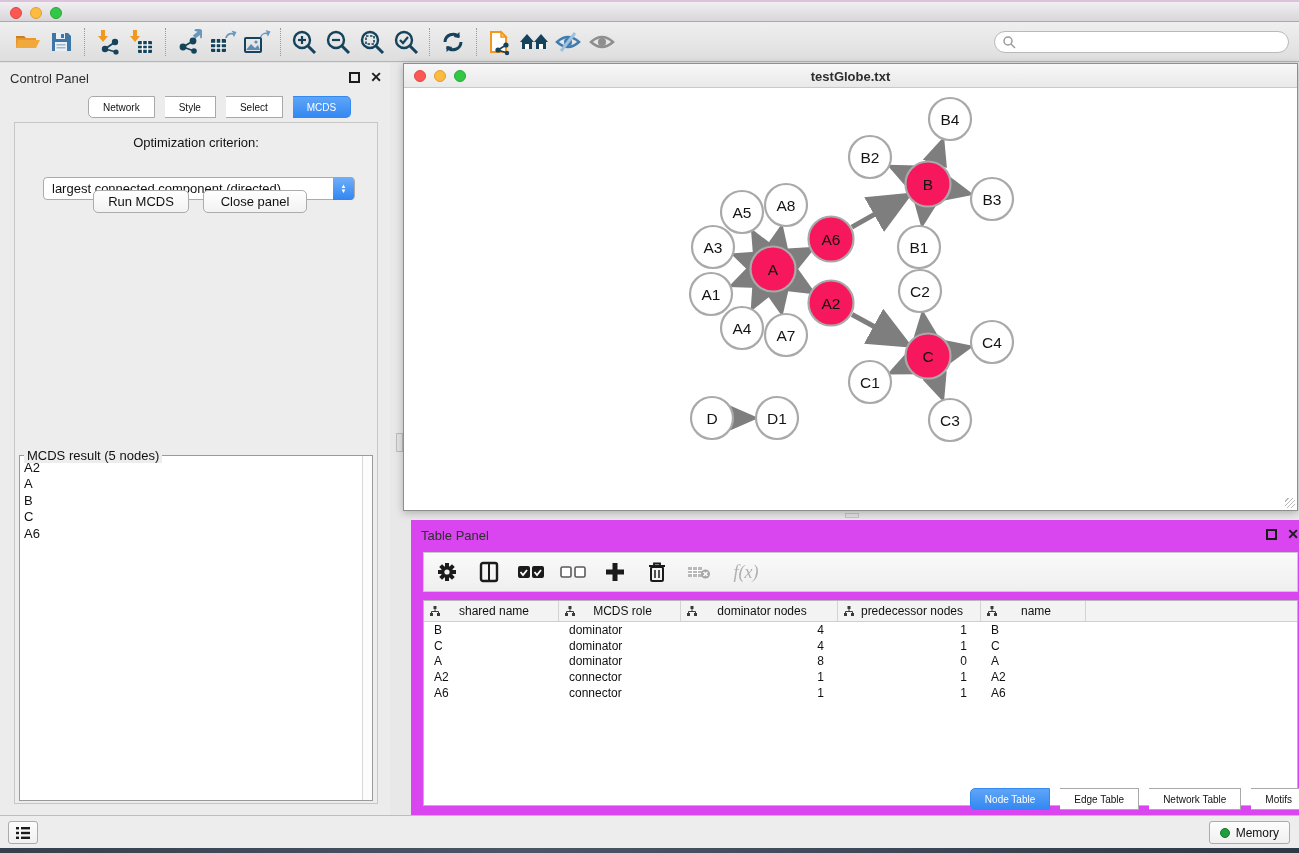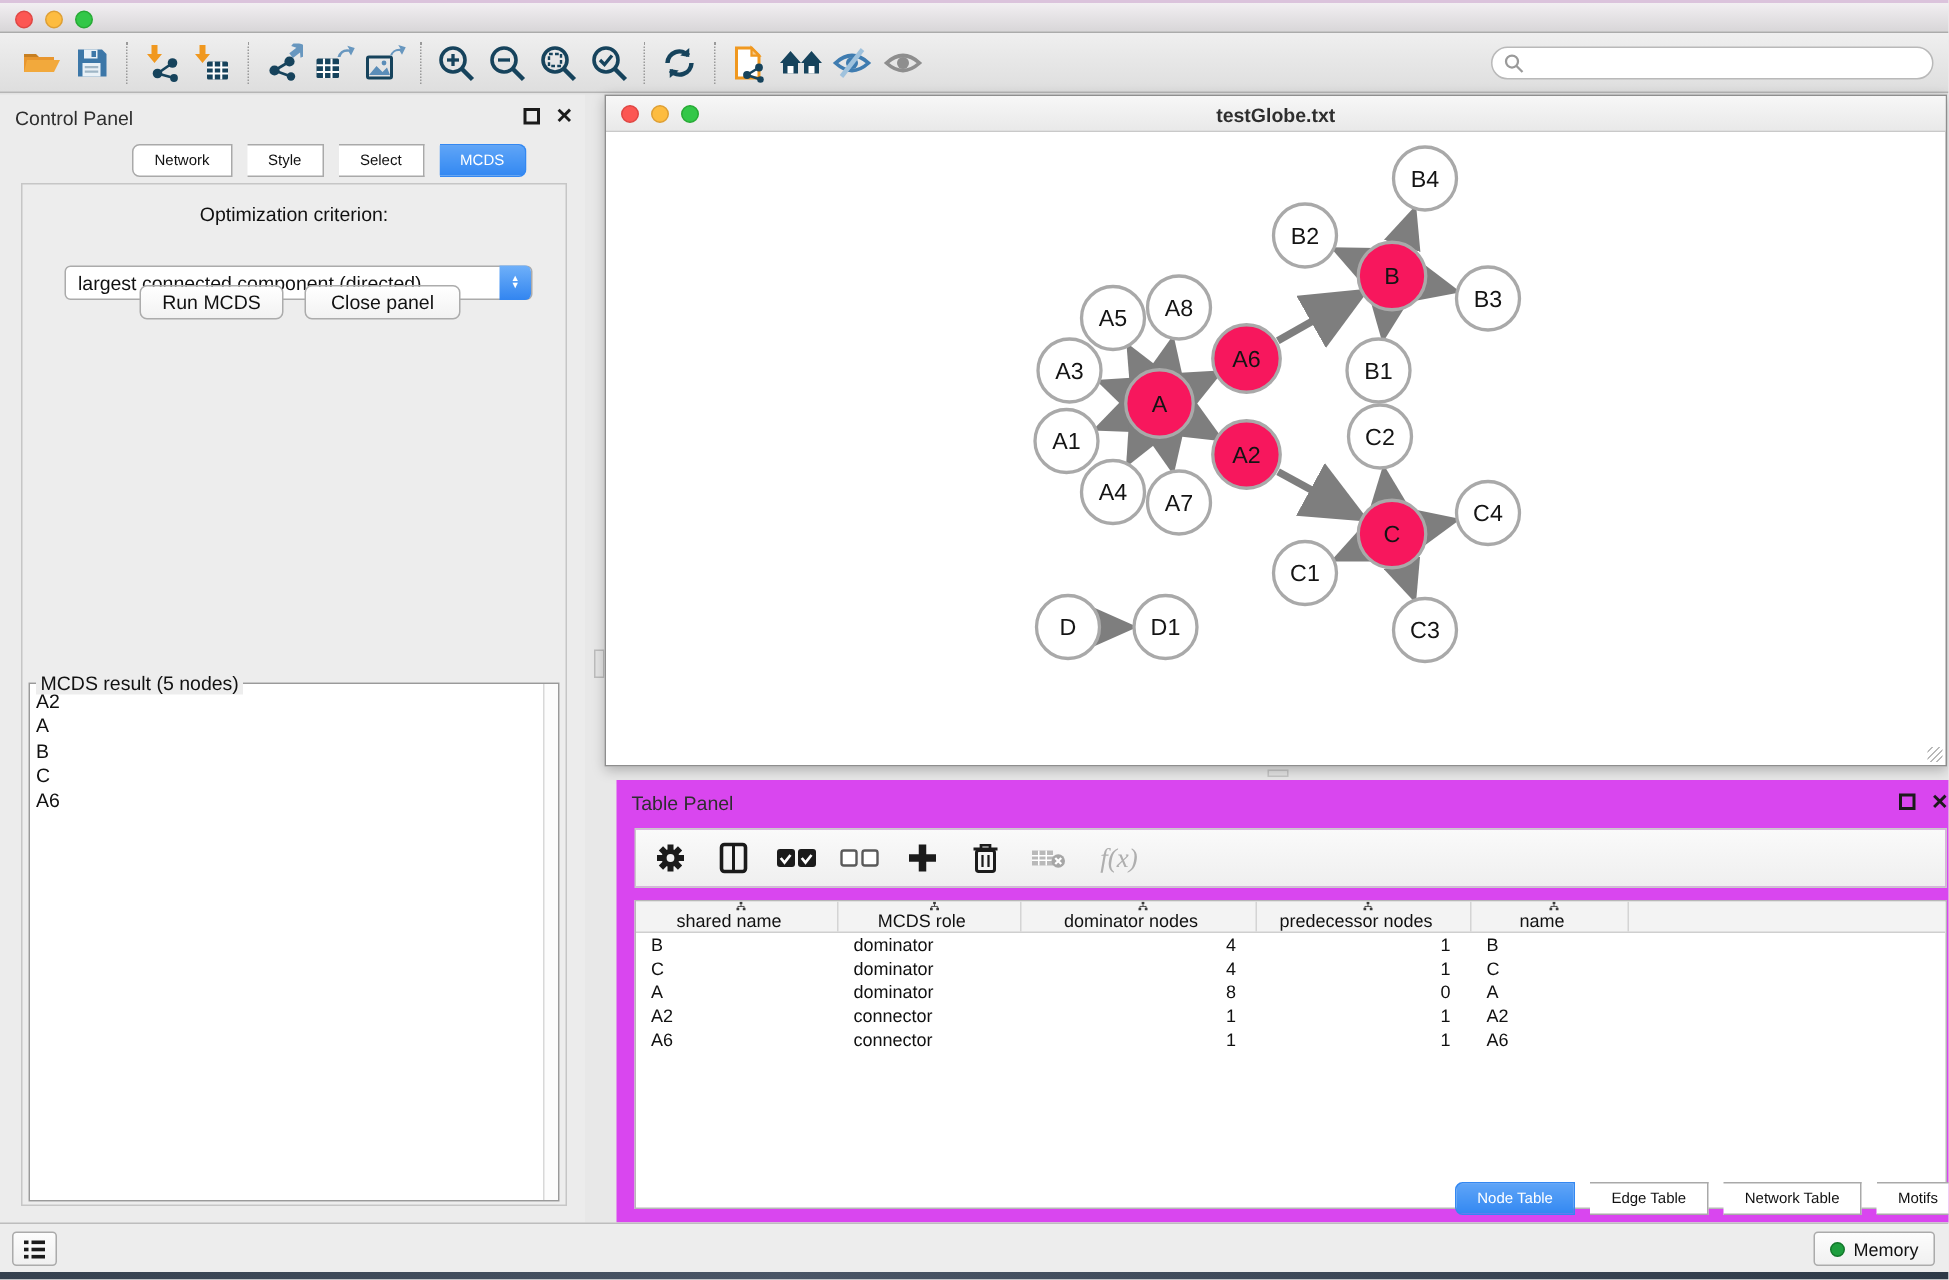--- a/index.html
+++ b/index.html
@@ -77,21 +77,21 @@
 
   
   .tpanel { position:absolute; left:411px; top:520px; width:896px; height:295px; background:#d946ef; }
   .tp-toolbar { position:absolute; left:12px; top:32px; width:875px; height:40px;
     background:linear-gradient(#FAFAFA,#EFEFEF); border:1px solid #C9C9C9; display:flex; align-items:center; padding-left:10px; gap:16px; }
   .tp-tb-btn { display:flex; align-items:center; justify-content:center; width:26px; height:28px; }
   .fx { font-family:"Liberation Serif", serif; font-style:italic; font-size:18px; color:#AFAFAF; }
 
   .dtable { position:absolute; left:12px; top:80px; width:875px; height:206px; background:#fff; border:1px solid #B7B7B7; overflow:hidden; }
   .dt-header { display:flex; height:21px; background:#F3F3F3; border-bottom:1px solid #CFCFCF; }
-  .dt-hcell { display:flex; align-items:center; border-right:1px solid #D4D4D4; font-size:12px; color:#111; position:relative;flex-direction:column; }
+  .dt-hcell { display:flex; align-items:center; border-right:1px solid #D4D4D4; font-size:12px; color:#111; position:relative; }
   .dt-hcell .hlabel { flex:1; text-align:center; padding-right:10px; }
   .dt-row { display:flex; height:15.8px; align-items:center; }
   .dt-cell { font-size:12px; color:#111; white-space:nowrap; overflow:hidden; }
 
   .tp-tabs-wrap { position:absolute; left:0; right:0; top:268px; display:flex; justify-content:flex-end; }
 
   
   .statusbar { position:absolute; left:0; top:815px; width:1299px; height:33px; background:#EDEDED; border-top:1px solid #BDBDBD; }
   .sb-left-btn { position:absolute; left:8px; top:5px; width:30px; height:23px; background:linear-gradient(#FDFDFD,#F0F0F0);
     border:1px solid #ABABAB; border-radius:3px; display:flex; align-items:center; justify-content:center; }

